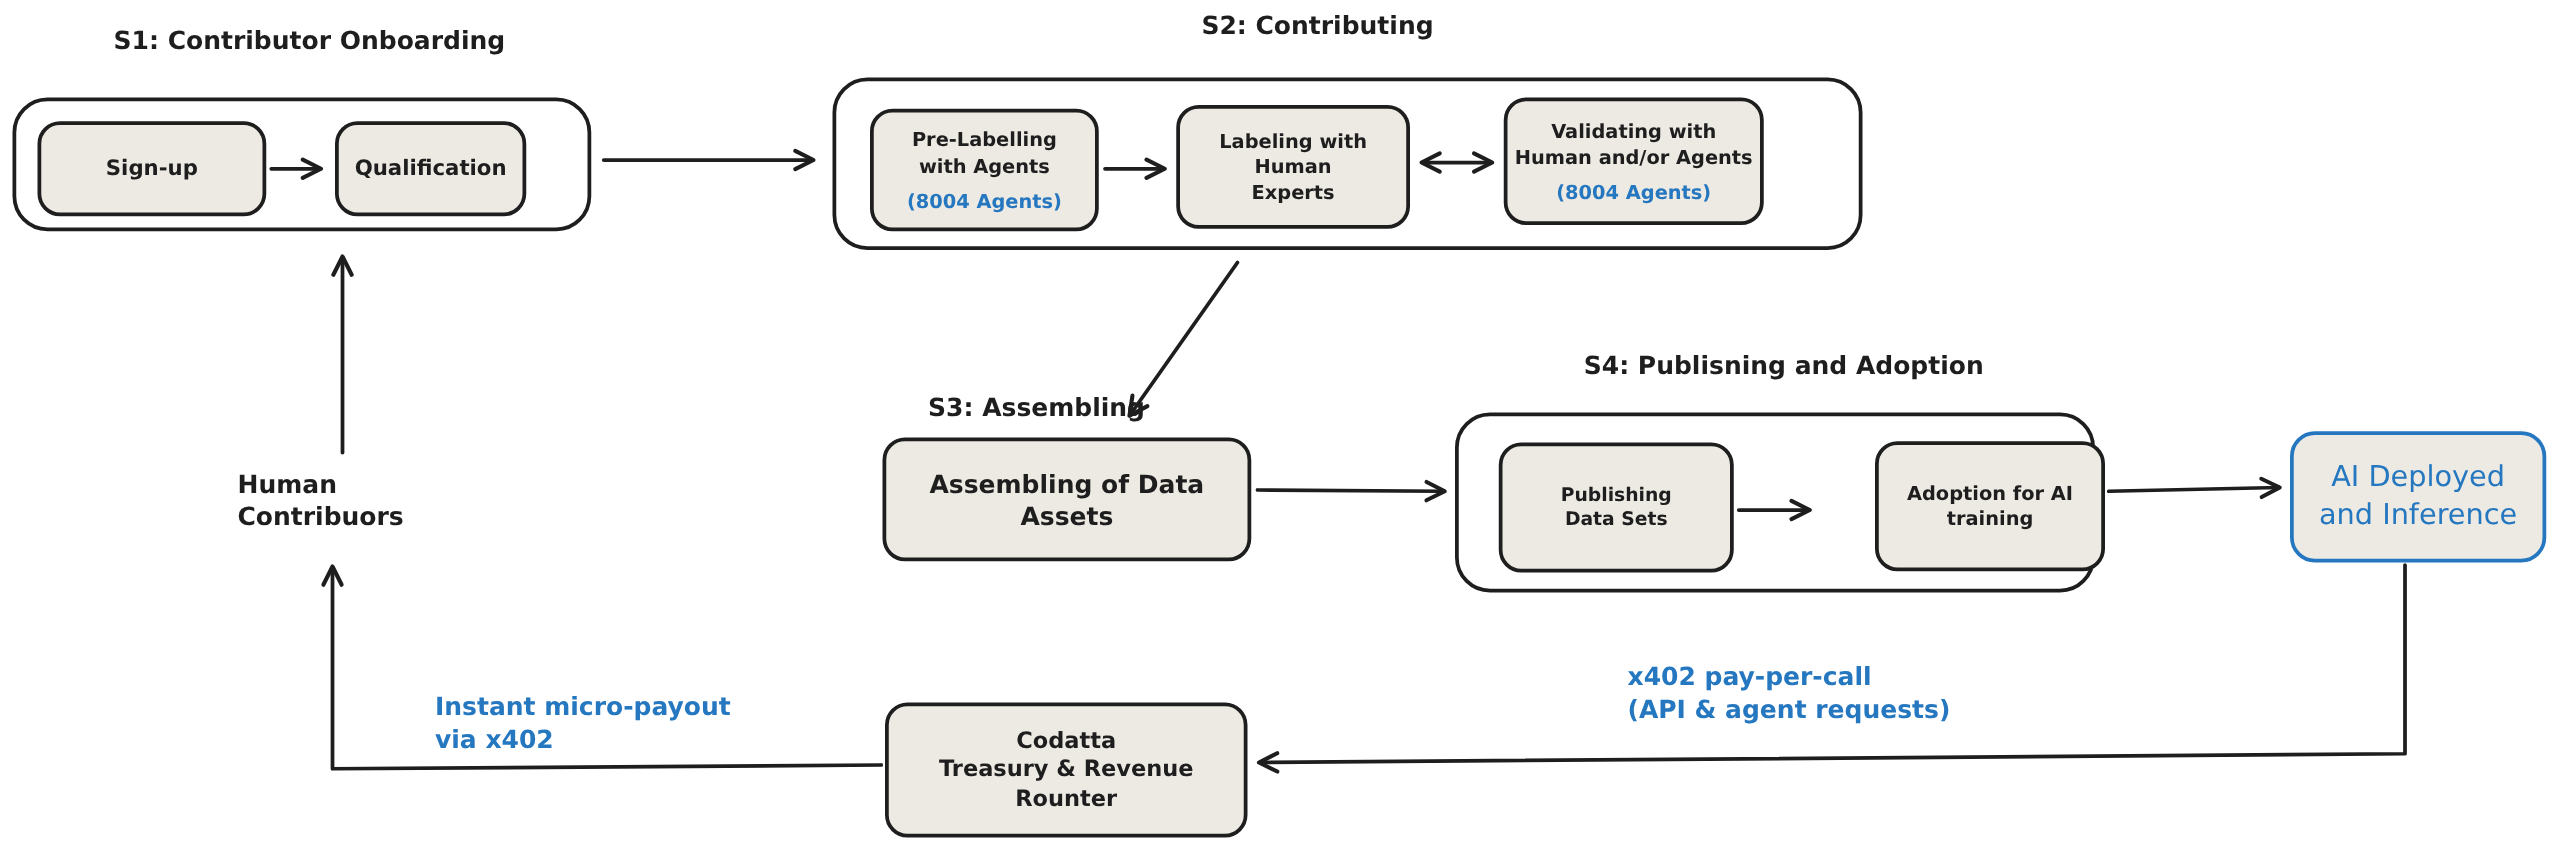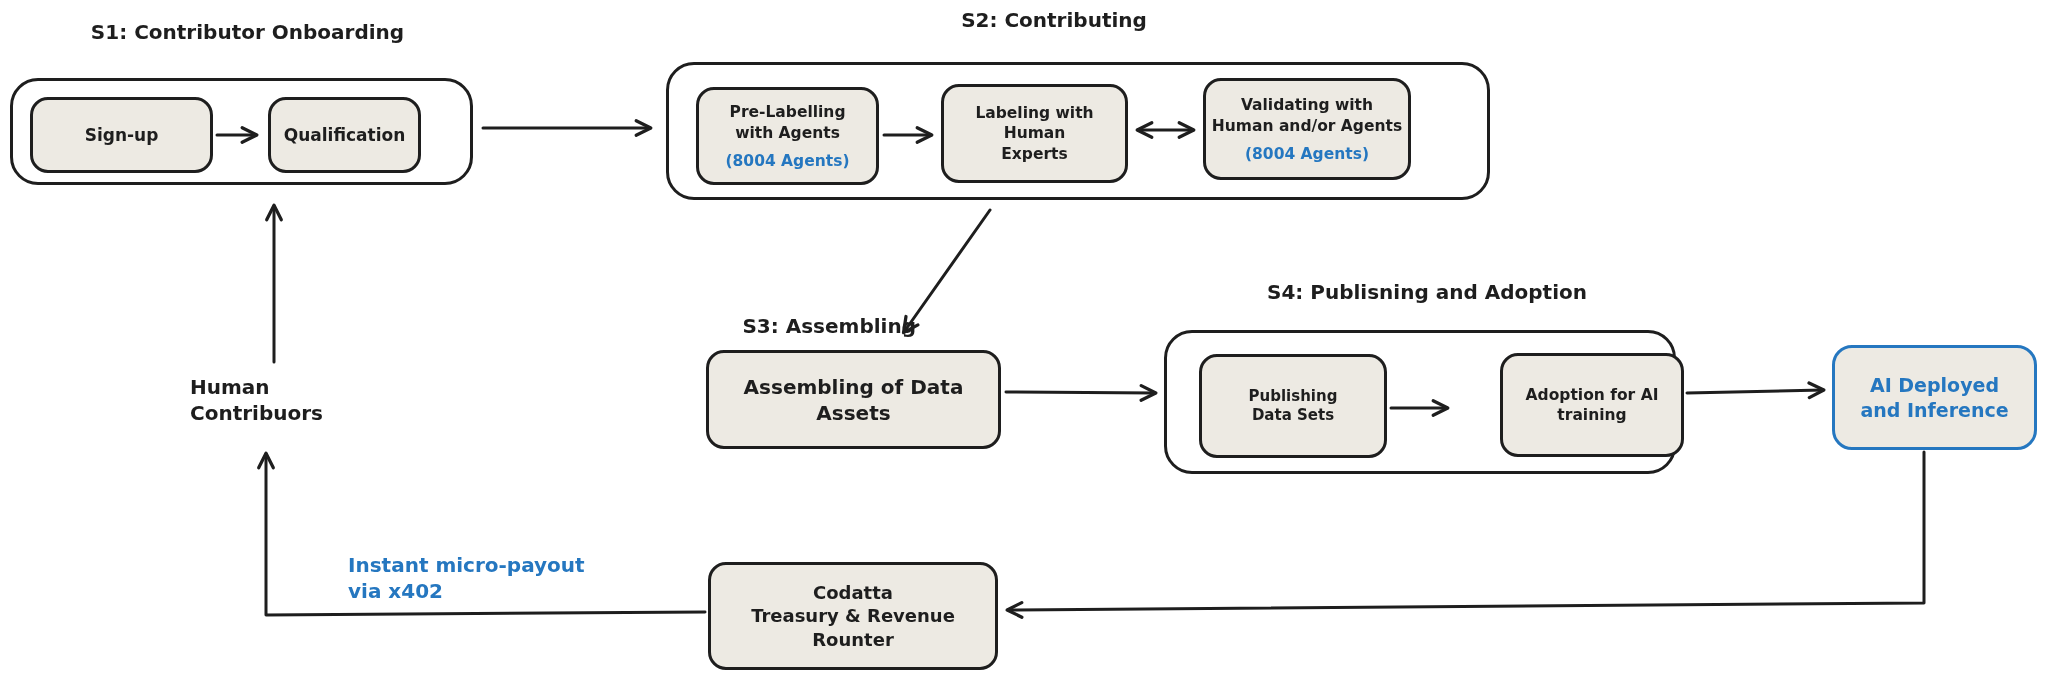--- a/index.html
+++ b/index.html
@@ -62,22 +62,22 @@
 
   
   #node-signup        { left: 30px;   top: 97px;  width: 183px; height: 76px;  font-size: 17px; }
   #node-qualification { left: 268px;  top: 97px;  width: 153px; height: 76px;  font-size: 17px; }
   #node-prelabel      { left: 696px;  top: 87px;  width: 183px; height: 98px;  font-size: 15.5px; }
   #node-labeling      { left: 941px;  top: 84px;  width: 187px; height: 99px;  font-size: 15.5px; }
   #node-validating    { left: 1203px; top: 78px;  width: 208px; height: 102px; font-size: 15.5px; }
   #node-assembling    { left: 706px;  top: 350px; width: 295px; height: 99px;  font-size: 20px; }
   #node-publishing    { left: 1199px; top: 354px; width: 188px; height: 104px; font-size: 15px; }
   #node-adoption      { left: 1456px; top: 353px; width: 184px; height: 104px; font-size: 15.5px; margin-left: 44px; }
-  #node-ai            { left: 1832px; top: 345px; width: 205px; height: 105px; font-size: 19px;
-                        border-color: var(--blue); color: var(--blue); border-radius: 20px; font-weight: 700; }
+  #node-ai            { left: 1832px; top: 345px; width: 205px; height: 105px; font-size: 23px;
+                        border-color: var(--blue); color: var(--blue); border-radius: 20px; font-weight: 400; }
   #node-codatta       { left: 708px;  top: 562px; width: 290px; height: 108px; font-size: 18px; }
 
   
   #title-s1 { left: 80px;   top: 20px;  width: 335px; }
   #title-s2 { left: 948px;  top: 8px;   width: 212px; }
   #title-s3 { left: 696px;  top: 288px; width: 220px; text-align: right; margin-top: 26px; }
   #title-s4 { left: 1253px; top: 280px; width: 348px; }
 
   
   #text-human      { left: 190px;  top: 374px; width: 175px; font-size: 20px; line-height: 1.3; }
@@ -142,20 +142,22 @@
   <div class="node" id="node-codatta">
     <span class="label">Codatta
 Treasury &amp; Revenue
 Rounter</span>
   </div>
 
   <div class="free-text" id="text-human">Human
 Contribuors</div>
   <div class="free-text blue-text" id="text-payout">Instant micro-payout
 via x402</div>
+  <div class="free-text blue-text" id="text-paypercall">x402 pay-per-call
+(API &amp; agent requests)</div>
 
   <svg class="overlay" width="2048" height="675" viewBox="0 0 2048 675">
     <defs>
       <marker id="ah" viewBox="0 0 12 12" refX="10" refY="6" markerWidth="6.5" markerHeight="6.5" orient="auto-start-reverse" markerUnits="strokeWidth">
         <path d="M1.5 1.5 L10.5 6 L1.5 10.5" fill="none" stroke="#1e1e1e" stroke-width="2" stroke-linecap="round" stroke-linejoin="round"></path>
       </marker>
     </defs>
     <g fill="none" stroke="#1e1e1e" stroke-width="3" stroke-linecap="round" stroke-linejoin="round">
       <path d="M217 135 H256" marker-end="url(#ah)"></path>
       <path d="M483 128 H650" marker-end="url(#ah)"></path>

